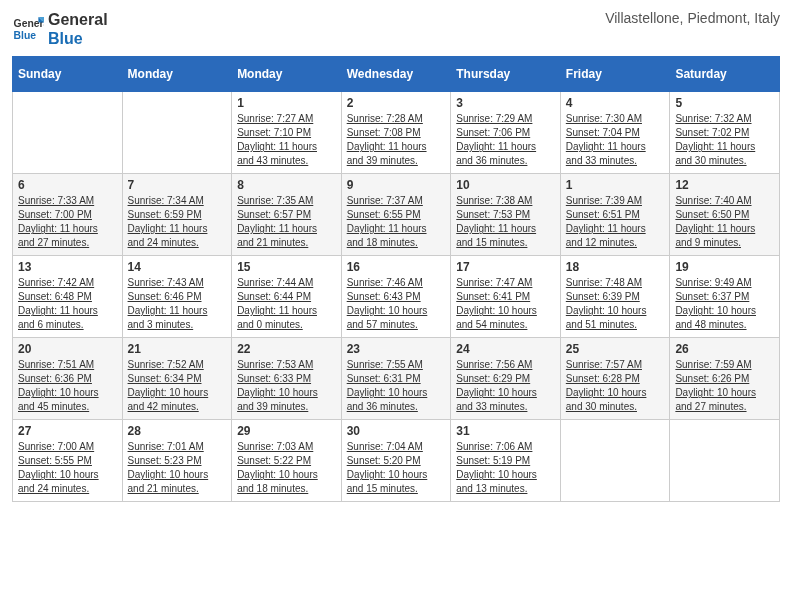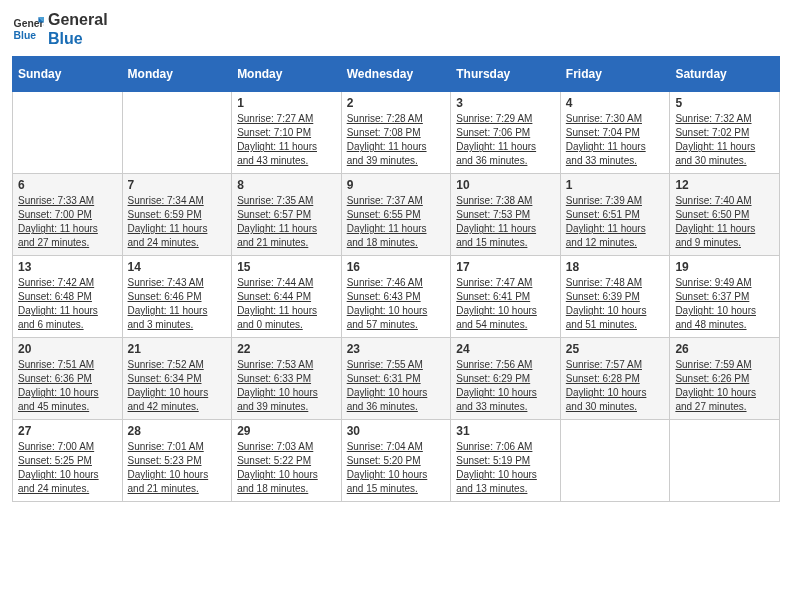--- a/index.html
+++ b/index.html
@@ -91,20 +91,21 @@
         <text x="2" y="33" font-size="13" font-weight="bold" fill="#1a6db5" font-family="Arial">Blue</text>
         <polygon points="33,5 40,12 33,12" fill="#1a6db5"></polygon>
         <polygon points="33,5 40,5 40,12" fill="#4a9fd5"></polygon>
       </svg>
       <div style="display:flex;flex-direction:column;line-height:1.2">
         <span style="font-size:16px;font-weight:bold;color:#333;">General</span>
         <span style="font-size:16px;font-weight:bold;color:#1a6db5;">Blue</span>
       </div>
     </div>
     <div class="title-block">
+      <div class="subtitle">Villastellone, Piedmont, Italy</div>
     </div>
   </div>
 
   <table>
     <thead>
       <tr id="thead-row">
       <th>Sunday</th>
           <th>Monday</th>
           <th>Monday</th>
           <th>Wednesday</th>
@@ -277,21 +278,21 @@
             <span class="day-num">26</span>
             <div class="day-detail">Sunrise: 7:59 AM
 Sunset: 6:26 PM
 Daylight: 10 hours and 27 minutes.</div>
           </td>
         </tr>
         <tr>
           <td>
             <span class="day-num">27</span>
             <div class="day-detail">Sunrise: 7:00 AM
-Sunset: 5:25 PM
+Sunset: 5:55 PM
 Daylight: 10 hours and 24 minutes.</div>
           </td>
           <td>
             <span class="day-num">28</span>
             <div class="day-detail">Sunrise: 7:01 AM
 Sunset: 5:23 PM
 Daylight: 10 hours and 21 minutes.</div>
           </td>
           <td>
             <span class="day-num">29</span>

